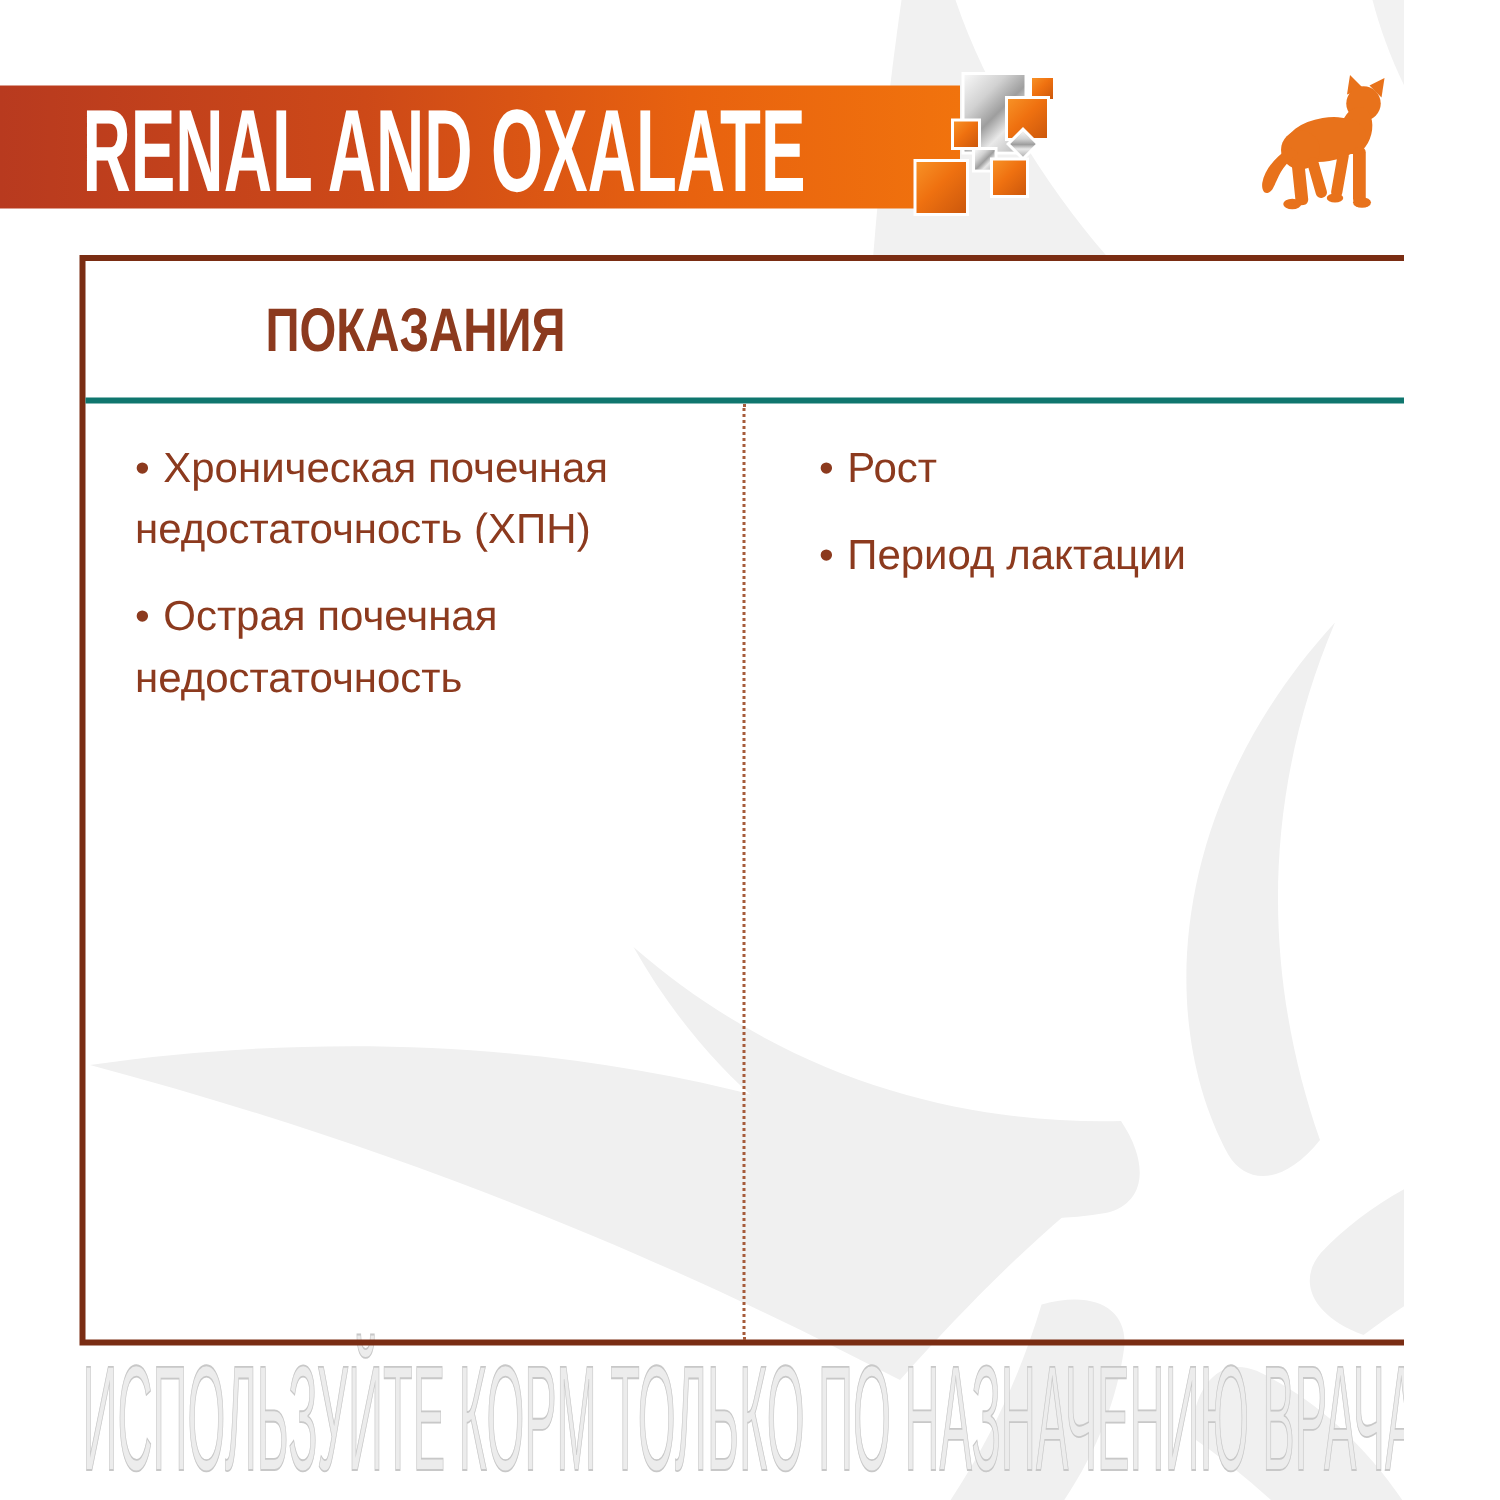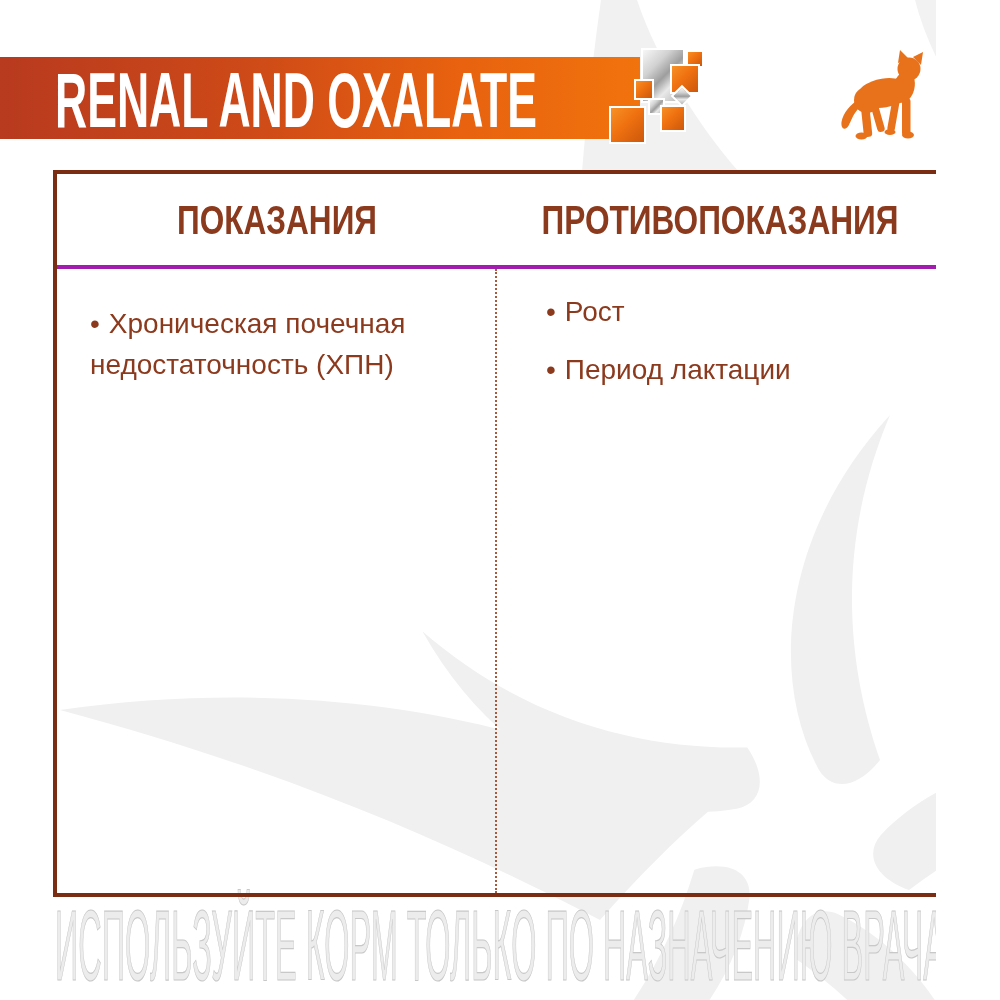--- a/index.html
+++ b/index.html
@@ -23,27 +23,27 @@
   .sq.gray{background:linear-gradient(135deg,#f7f7f7 0%,#d2d2d2 30%,#9e9e9e 52%,#e9e9e9 70%,#b3b3b3 100%);}
 
   
   .cat{position:absolute;left:840px;top:50px;z-index:2;}
 
   
   .ctable{
     position:absolute;left:53px;top:170px;width:895px;height:727px;z-index:3;
     border:4px solid #7a2d13;box-sizing:border-box;background:transparent;
   }
-  .thead{display:flex;height:95px;border-bottom:4px solid #a21caf;box-sizing:border-box;}
+  .thead{display:flex;height:95px;border-bottom:4px solid #0f766e;box-sizing:border-box;}
   .thead .cell{display:flex;align-items:center;justify-content:center;}
   .thead .cell.left{width:440px;}
   .thead .cell.right{flex:1;}
   .tbody{display:flex;height:624px;}
   .tbody .cell{box-sizing:border-box;color:#8c3a1e;font-size:28px;line-height:41px;}
-  .tbody .cell.left{width:440px;border-right:2px dotted #a65b3a;padding:34px 22px 0 33px;}
+  .tbody .cell.left{width:440px;border-right:2px dotted #a65b3a;padding:22px 22px 0 33px;}
   .tbody .cell.right{flex:1;padding:22px 10px 0 49px;}
   .item{margin:0 0 17px 0;}
   .blt{margin-right:9px;}
 
   
   .watermark{position:absolute;left:50px;top:893px;z-index:1;overflow:visible;}
 </style>
 </head>
 <body>
 
@@ -100,29 +100,25 @@
     </g>
   </svg>
 
   <div class="ctable">
     <div class="thead">
       <div class="cell left">
         <svg width="440" height="95">
           <text x="220" y="62" text-anchor="middle" font-family="Liberation Sans, sans-serif" font-weight="bold" font-size="41" fill="#8c3a1e" textLength="200" lengthAdjust="spacingAndGlyphs">ПОКАЗАНИЯ</text>
         </svg>
       </div>
-      <div class="cell right">
-        <svg width="443" height="95">
-          <text x="221" y="62" text-anchor="middle" font-family="Liberation Sans, sans-serif" font-weight="bold" font-size="41" fill="#8c3a1e" textLength="357" lengthAdjust="spacingAndGlyphs">ПРОТИВОПОКАЗАНИЯ</text>
-        </svg>
-      </div>
     </div>
     <div class="tbody">
       <div class="cell left">
         <p class="item"><span class="blt">•</span><span>Хроническая почечная недостаточность (ХПН)</span></p>
+        <p class="item"><span class="blt">•</span><span>Острая почечная недостаточность</span></p>
       </div>
       <div class="cell right">
         <p class="item"><span class="blt">•</span><span>Рост</span></p>
         <p class="item"><span class="blt">•</span><span>Период лактации</span></p>
       </div>
     </div>
   </div>
 
   <svg class="watermark" width="900" height="105">
     <text x="5" y="87" font-family="Liberation Sans, sans-serif" font-size="100" fill="#ececec" stroke="#c8c8c8" stroke-width="1.2" textLength="890" lengthAdjust="spacingAndGlyphs">ИСПОЛЬЗУЙТЕ КОРМ ТОЛЬКО ПО НАЗНАЧЕНИЮ ВРАЧА</text>

